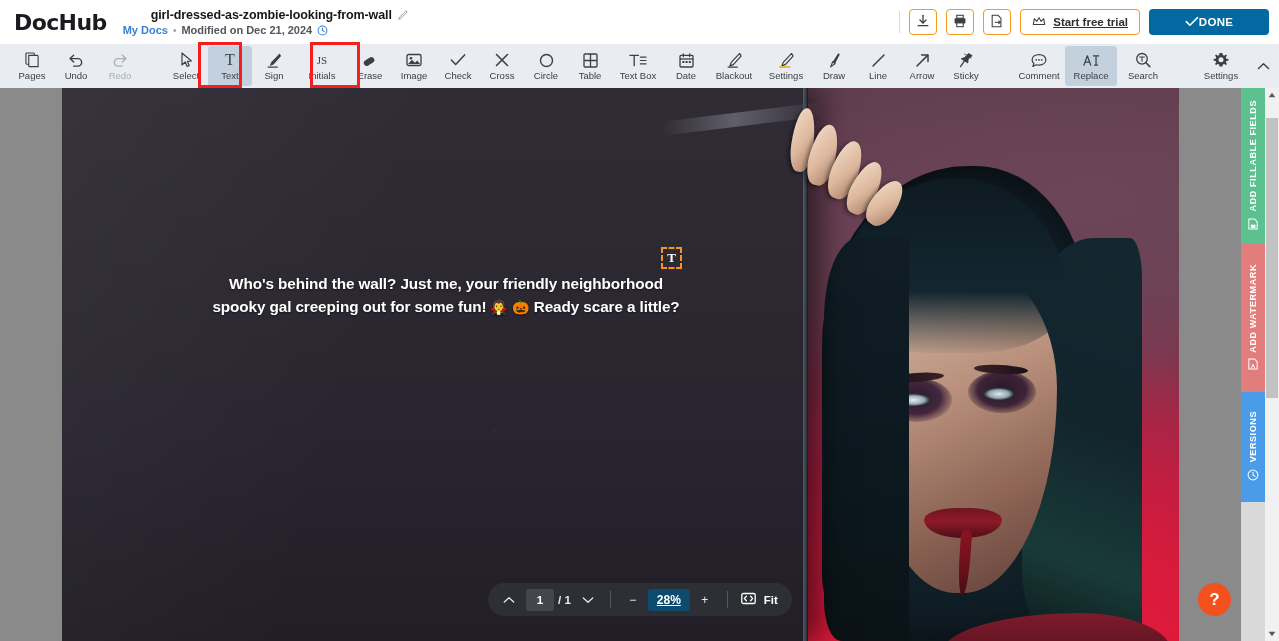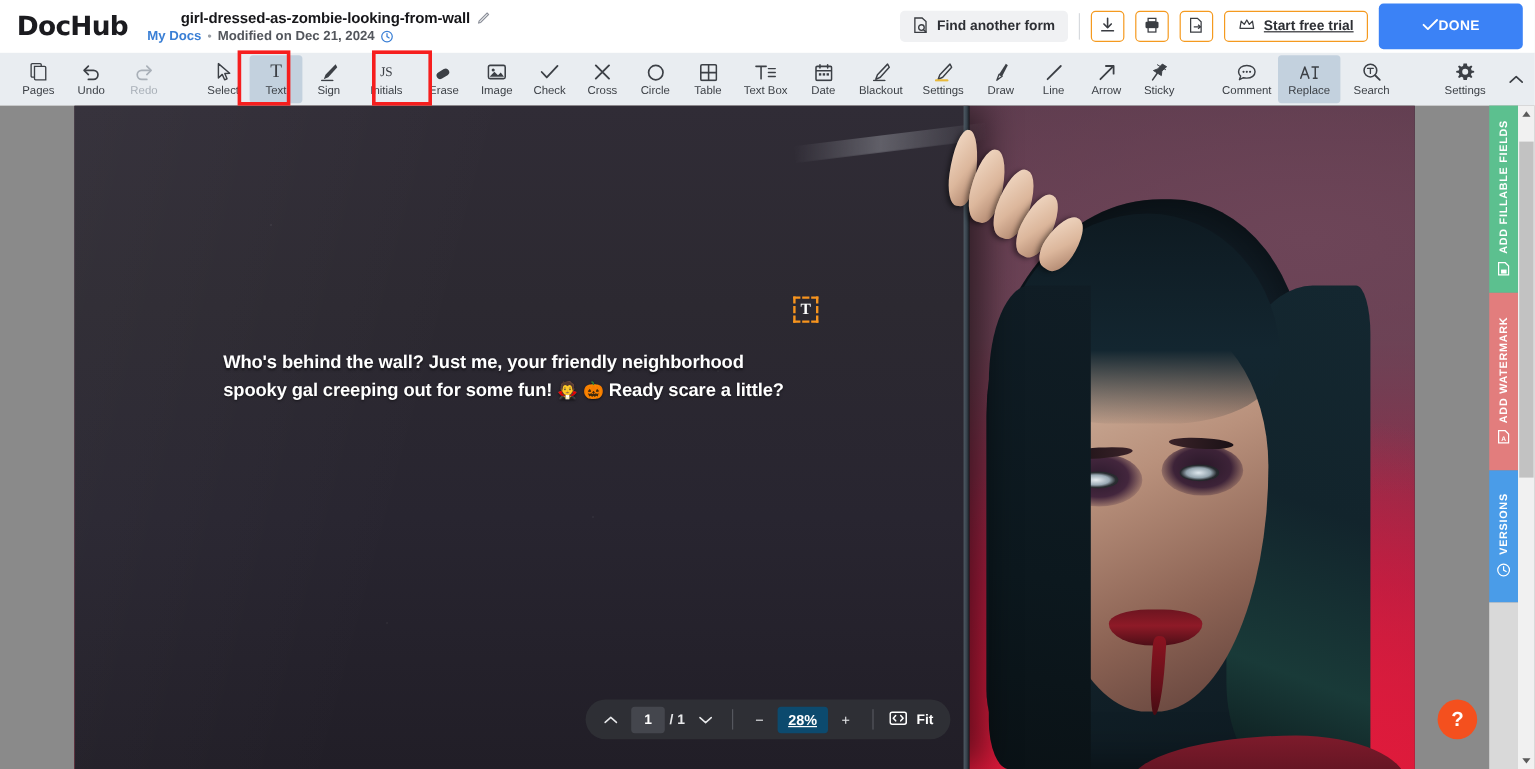--- a/index.html
+++ b/index.html
@@ -55,22 +55,22 @@
     cursor: pointer; color: #3a3d42;
   }
   .btn-trial {
     display: flex; align-items: center; gap: 7px;
     height: 26px; padding: 0 11px;
     border: 1.3px solid #f59a1f; border-radius: 4px; background: #fff;
     font-size: 11.5px; font-weight: bold; color: #2d2f34; cursor: pointer; text-decoration: underline;
   }
   .btn-done {
     display: flex; align-items: center; justify-content: center; gap: 0;
-    height: 38px; width: 120px;
-    border-radius: 4px; background: #3b82f6; border: none;
+    height: 26px; width: 120px;
+    border-radius: 4px; background: #0369a1; border: none;
     font-size: 11.5px; font-weight: bold; color: #ffffff; cursor: pointer;
     letter-spacing: 0.3px;
   }
 
   
   .toolbar {
     position: absolute; left: 0; top: 44px; width: 1279px; height: 44px;
     background: #e9edf1;
     display: flex; align-items: center;
   }
@@ -208,25 +208,26 @@
     transform: rotate(4deg);
   }
   .shoulder {
     position: absolute; left: 880px; top: 525px; width: 230px; height: 40px;
     border-radius: 60% 40% 0 0 / 100% 100% 0 0;
     background: linear-gradient(180deg, #7d1b2b 0%, #5d1321 100%);
   }
 
   
   .page-text {
-    position: absolute; left: 124px; top: 203px; width: 520px;
+    position: absolute; left: 124px; top: 184px; width: 520px;
     font-size: 15.3px; font-weight: bold; line-height: 23px;
     color: #ffffff; font-family: "Liberation Sans", sans-serif;
     text-shadow: 0 1px 2px rgba(0,0,0,0.55);
     letter-spacing: -0.1px;
+    text-align: center;
   }
   .emoji { font-family: "DejaVu Sans", sans-serif; font-size: 14px; }
 
   
   .text-cursor {
     position: absolute; left: 599px; top: 159px; width: 21px; height: 22px;
     border: 2px dashed #f7941e;
     display: flex; align-items: center; justify-content: center;
     color: #ffffff; font-size: 13px; font-weight: bold;
     font-family: "Liberation Serif", serif;
@@ -332,30 +333,20 @@
         <span class="clock-icon">
           <svg width="11" height="11" viewBox="0 0 14 14">
               <circle cx="7" cy="7" r="5.6" fill="none" stroke="#3a7fd5" stroke-width="1.3"></circle>
               <path d="M7 3.8 V7 L9.3 8.4" fill="none" stroke="#3a7fd5" stroke-width="1.3" stroke-linecap="round"></path>
             </svg>
         </span>
       </div>
     </div>
 
     <div class="header-right">
-      <button class="btn-find">
-        <span>
-          <svg width="13" height="14" viewBox="0 0 14 15">
-              <path d="M1.5 1 H8 L11.5 4.3 V14 H1.5 Z" fill="none" stroke="#3a3d42" stroke-width="1.2"></path>
-              <circle cx="7.4" cy="9.6" r="2.5" fill="none" stroke="#3a3d42" stroke-width="1.2"></circle>
-              <path d="M9.3 11.5 L11.4 13.6" stroke="#3a3d42" stroke-width="1.3" stroke-linecap="round"></path>
-            </svg>
-        </span>
-        <span>Find another form</span>
-      </button>
 
       <div class="vdiv"></div>
 
       <button class="icon-btn">
         <span>
           <svg width="14" height="14" viewBox="0 0 16 16">
               <path d="M8 1.5 V10" stroke="#3a3d42" stroke-width="1.5" stroke-linecap="round"></path>
               <path d="M4.5 6.8 L8 10.3 L11.5 6.8" fill="none" stroke="#3a3d42" stroke-width="1.5" stroke-linecap="round" stroke-linejoin="round"></path>
               <path d="M2.5 13.3 H13.5" stroke="#3a3d42" stroke-width="1.6" stroke-linecap="round"></path>
             </svg>

